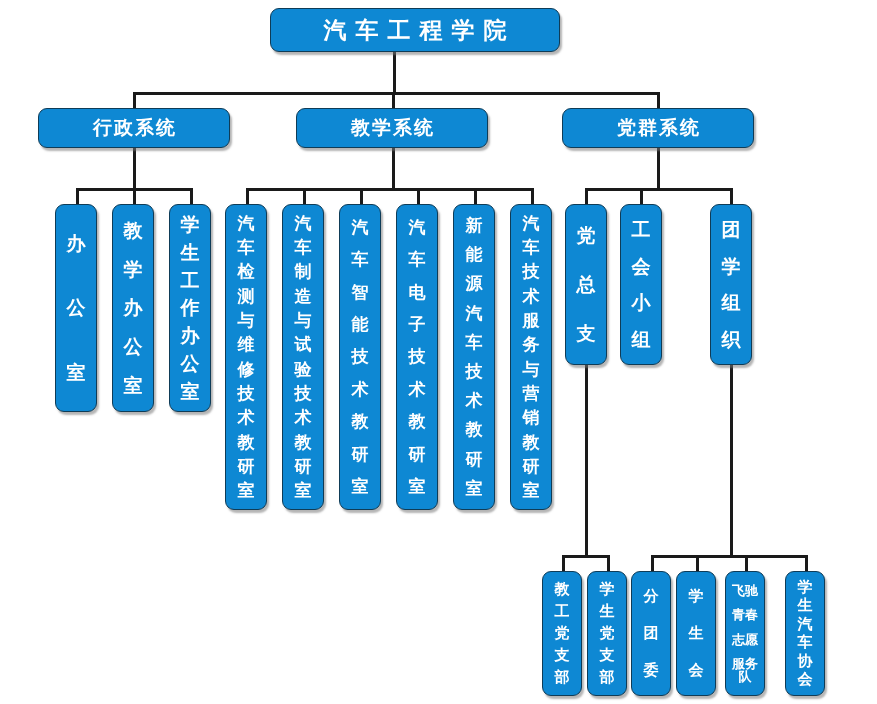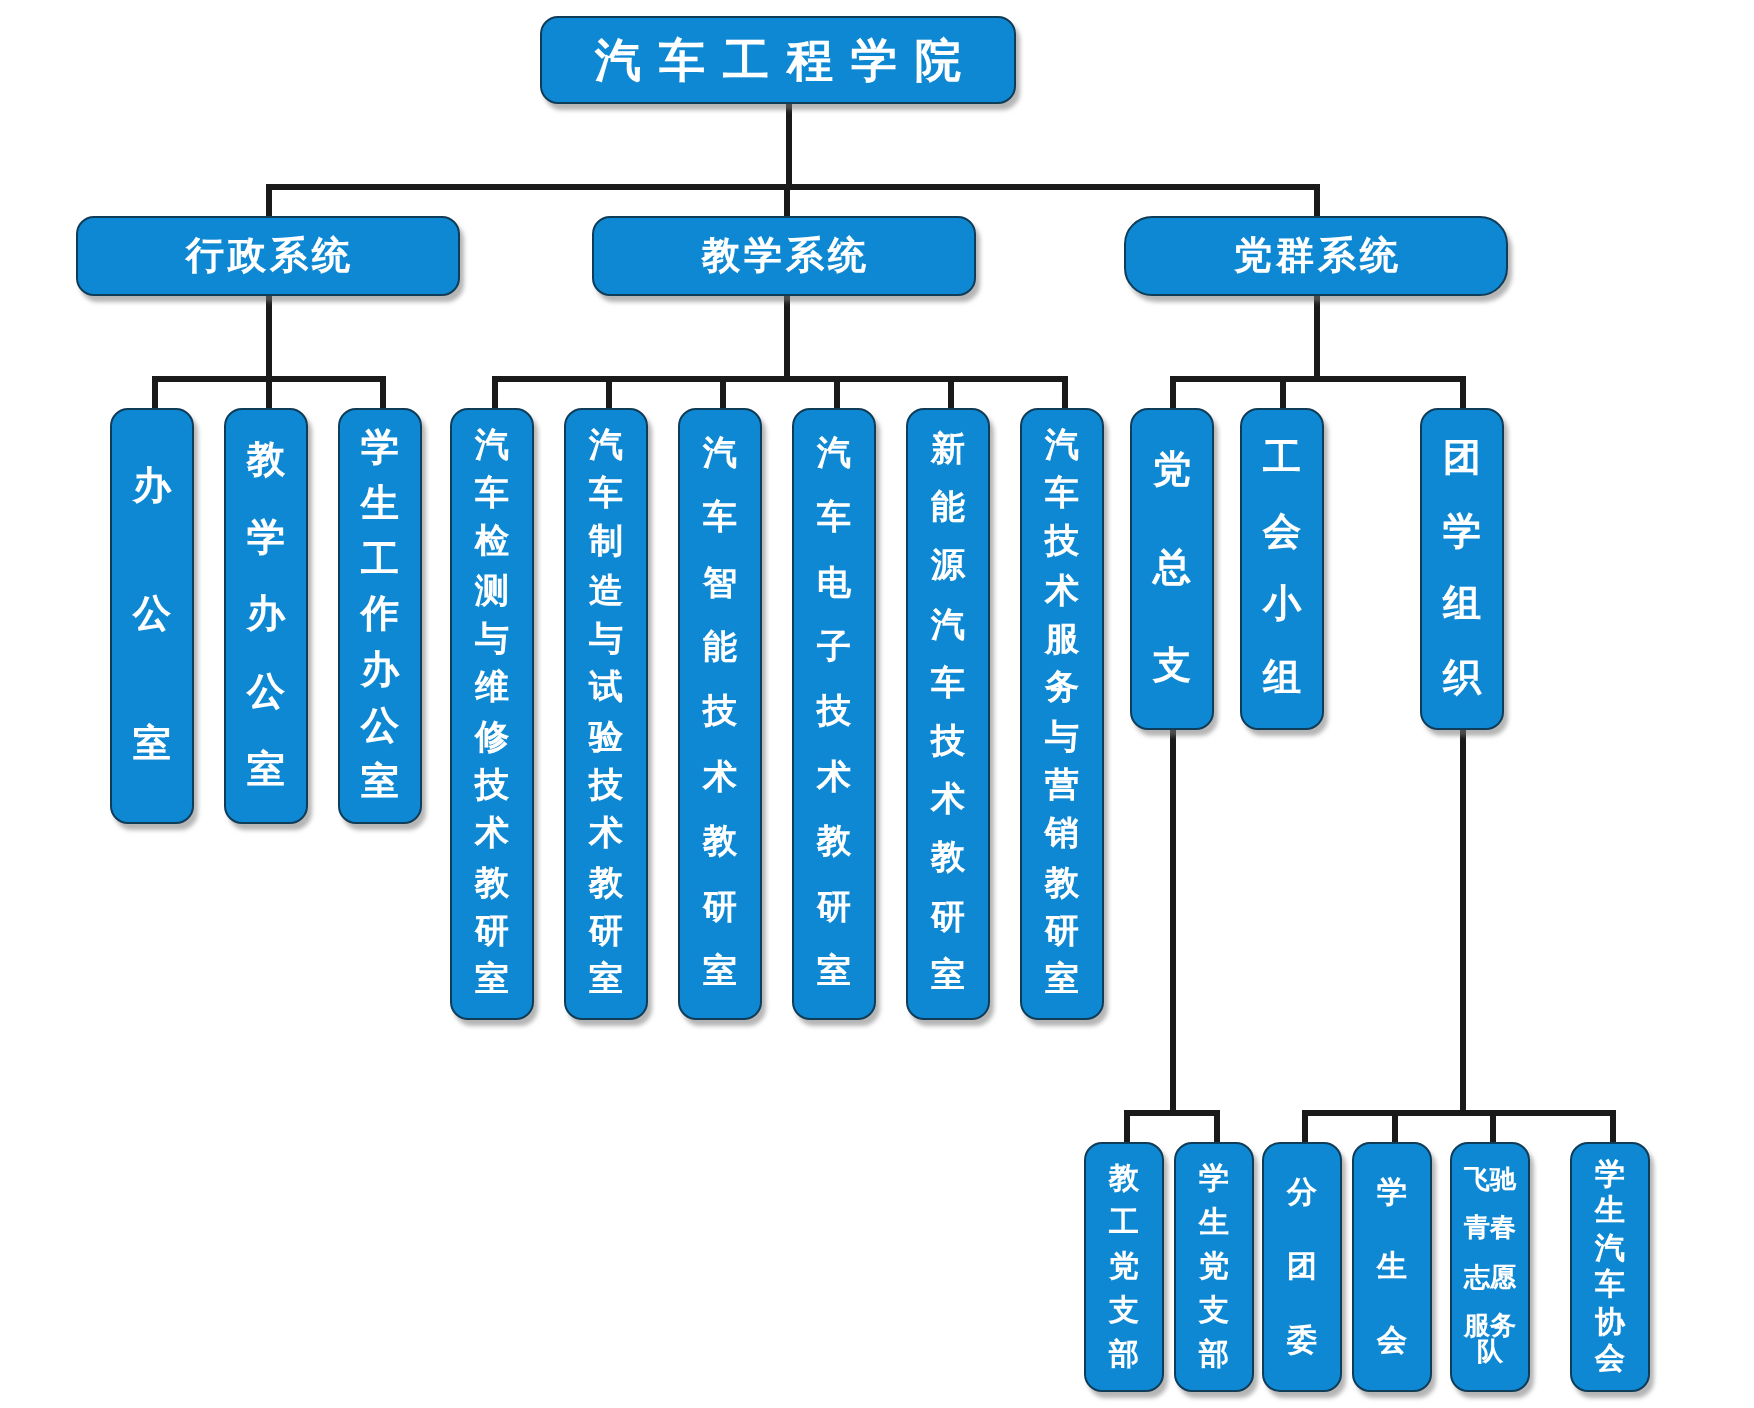--- a/index.html
+++ b/index.html
@@ -100,25 +100,25 @@
   <div class="ln v" style="left:562px;top:555px;height:16px;"></div>
   <div class="ln v" style="left:607px;top:555px;height:16px;"></div>
 
   <div class="ln v" style="left:730px;top:365px;height:190px;"></div>
   <div class="ln h" style="left:651px;top:555px;width:157px;"></div>
   <div class="ln v" style="left:651px;top:555px;height:16px;"></div>
   <div class="ln v" style="left:696px;top:555px;height:16px;"></div>
   <div class="ln v" style="left:745px;top:555px;height:16px;"></div>
   <div class="ln v" style="left:805px;top:555px;height:16px;"></div>
 
-  <div class="node h-node root" style="left:270px;top:8px;width:238px;height:44px;">汽车工程学院</div>
+  <div class="node h-node root" style="left:270px;top:8px;width:290px;height:44px;">汽车工程学院</div>
 
   <div class="node h-node lvl2" style="left:296px;top:108px;width:192px;height:40px;">教学系统</div>
   <div class="node h-node lvl2" style="left:38px;top:108px;width:192px;height:40px;">行政系统</div>
-  <div class="node h-node lvl2" style="left:562px;top:108px;width:192px;height:40px;border-radius:14px;">党群系统</div>
+  <div class="node h-node lvl2" style="left:562px;top:108px;width:192px;height:40px;">党群系统</div>
 
   <div class="node v-node v-lg" style="left:55px;top:204px;width:42px;height:208px;">
       <span class="ch">办</span>
       <span class="ch">公</span>
       <span class="ch">室</span>
     </div>
   <div class="node v-node v-lg" style="left:112px;top:204px;width:42px;height:208px;">
       <span class="ch">教</span>
       <span class="ch">学</span>
       <span class="ch">办</span>

